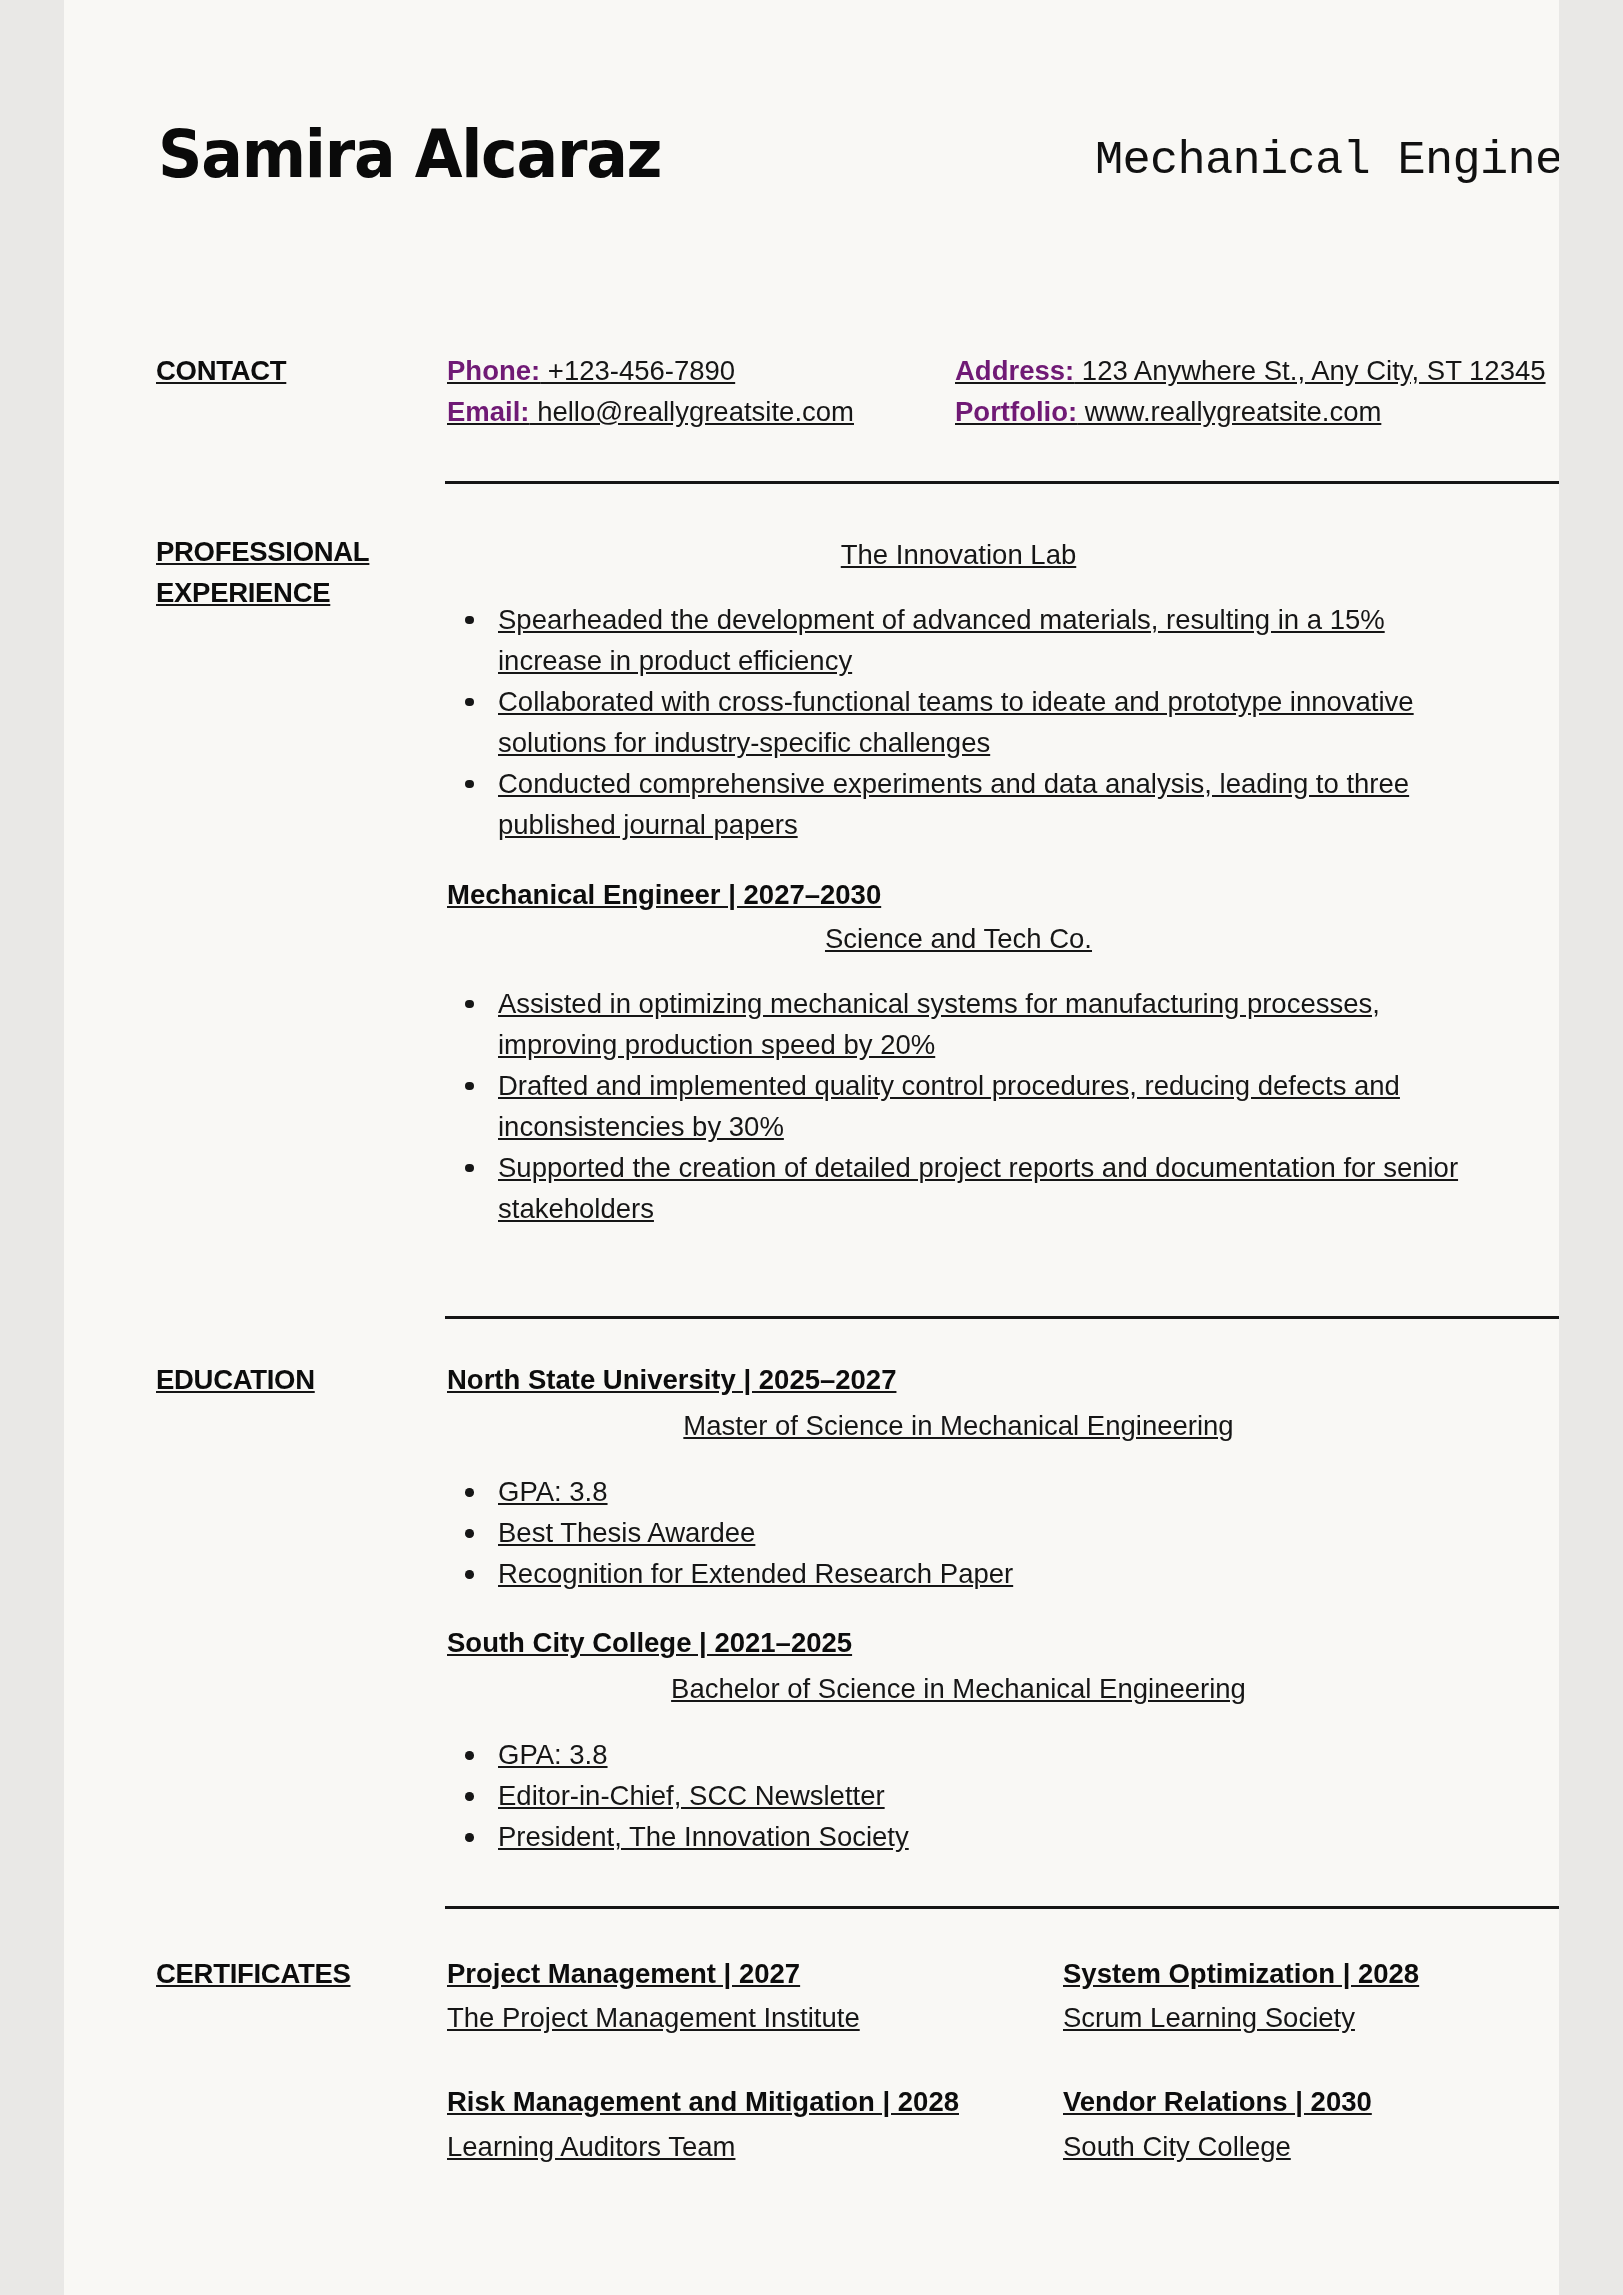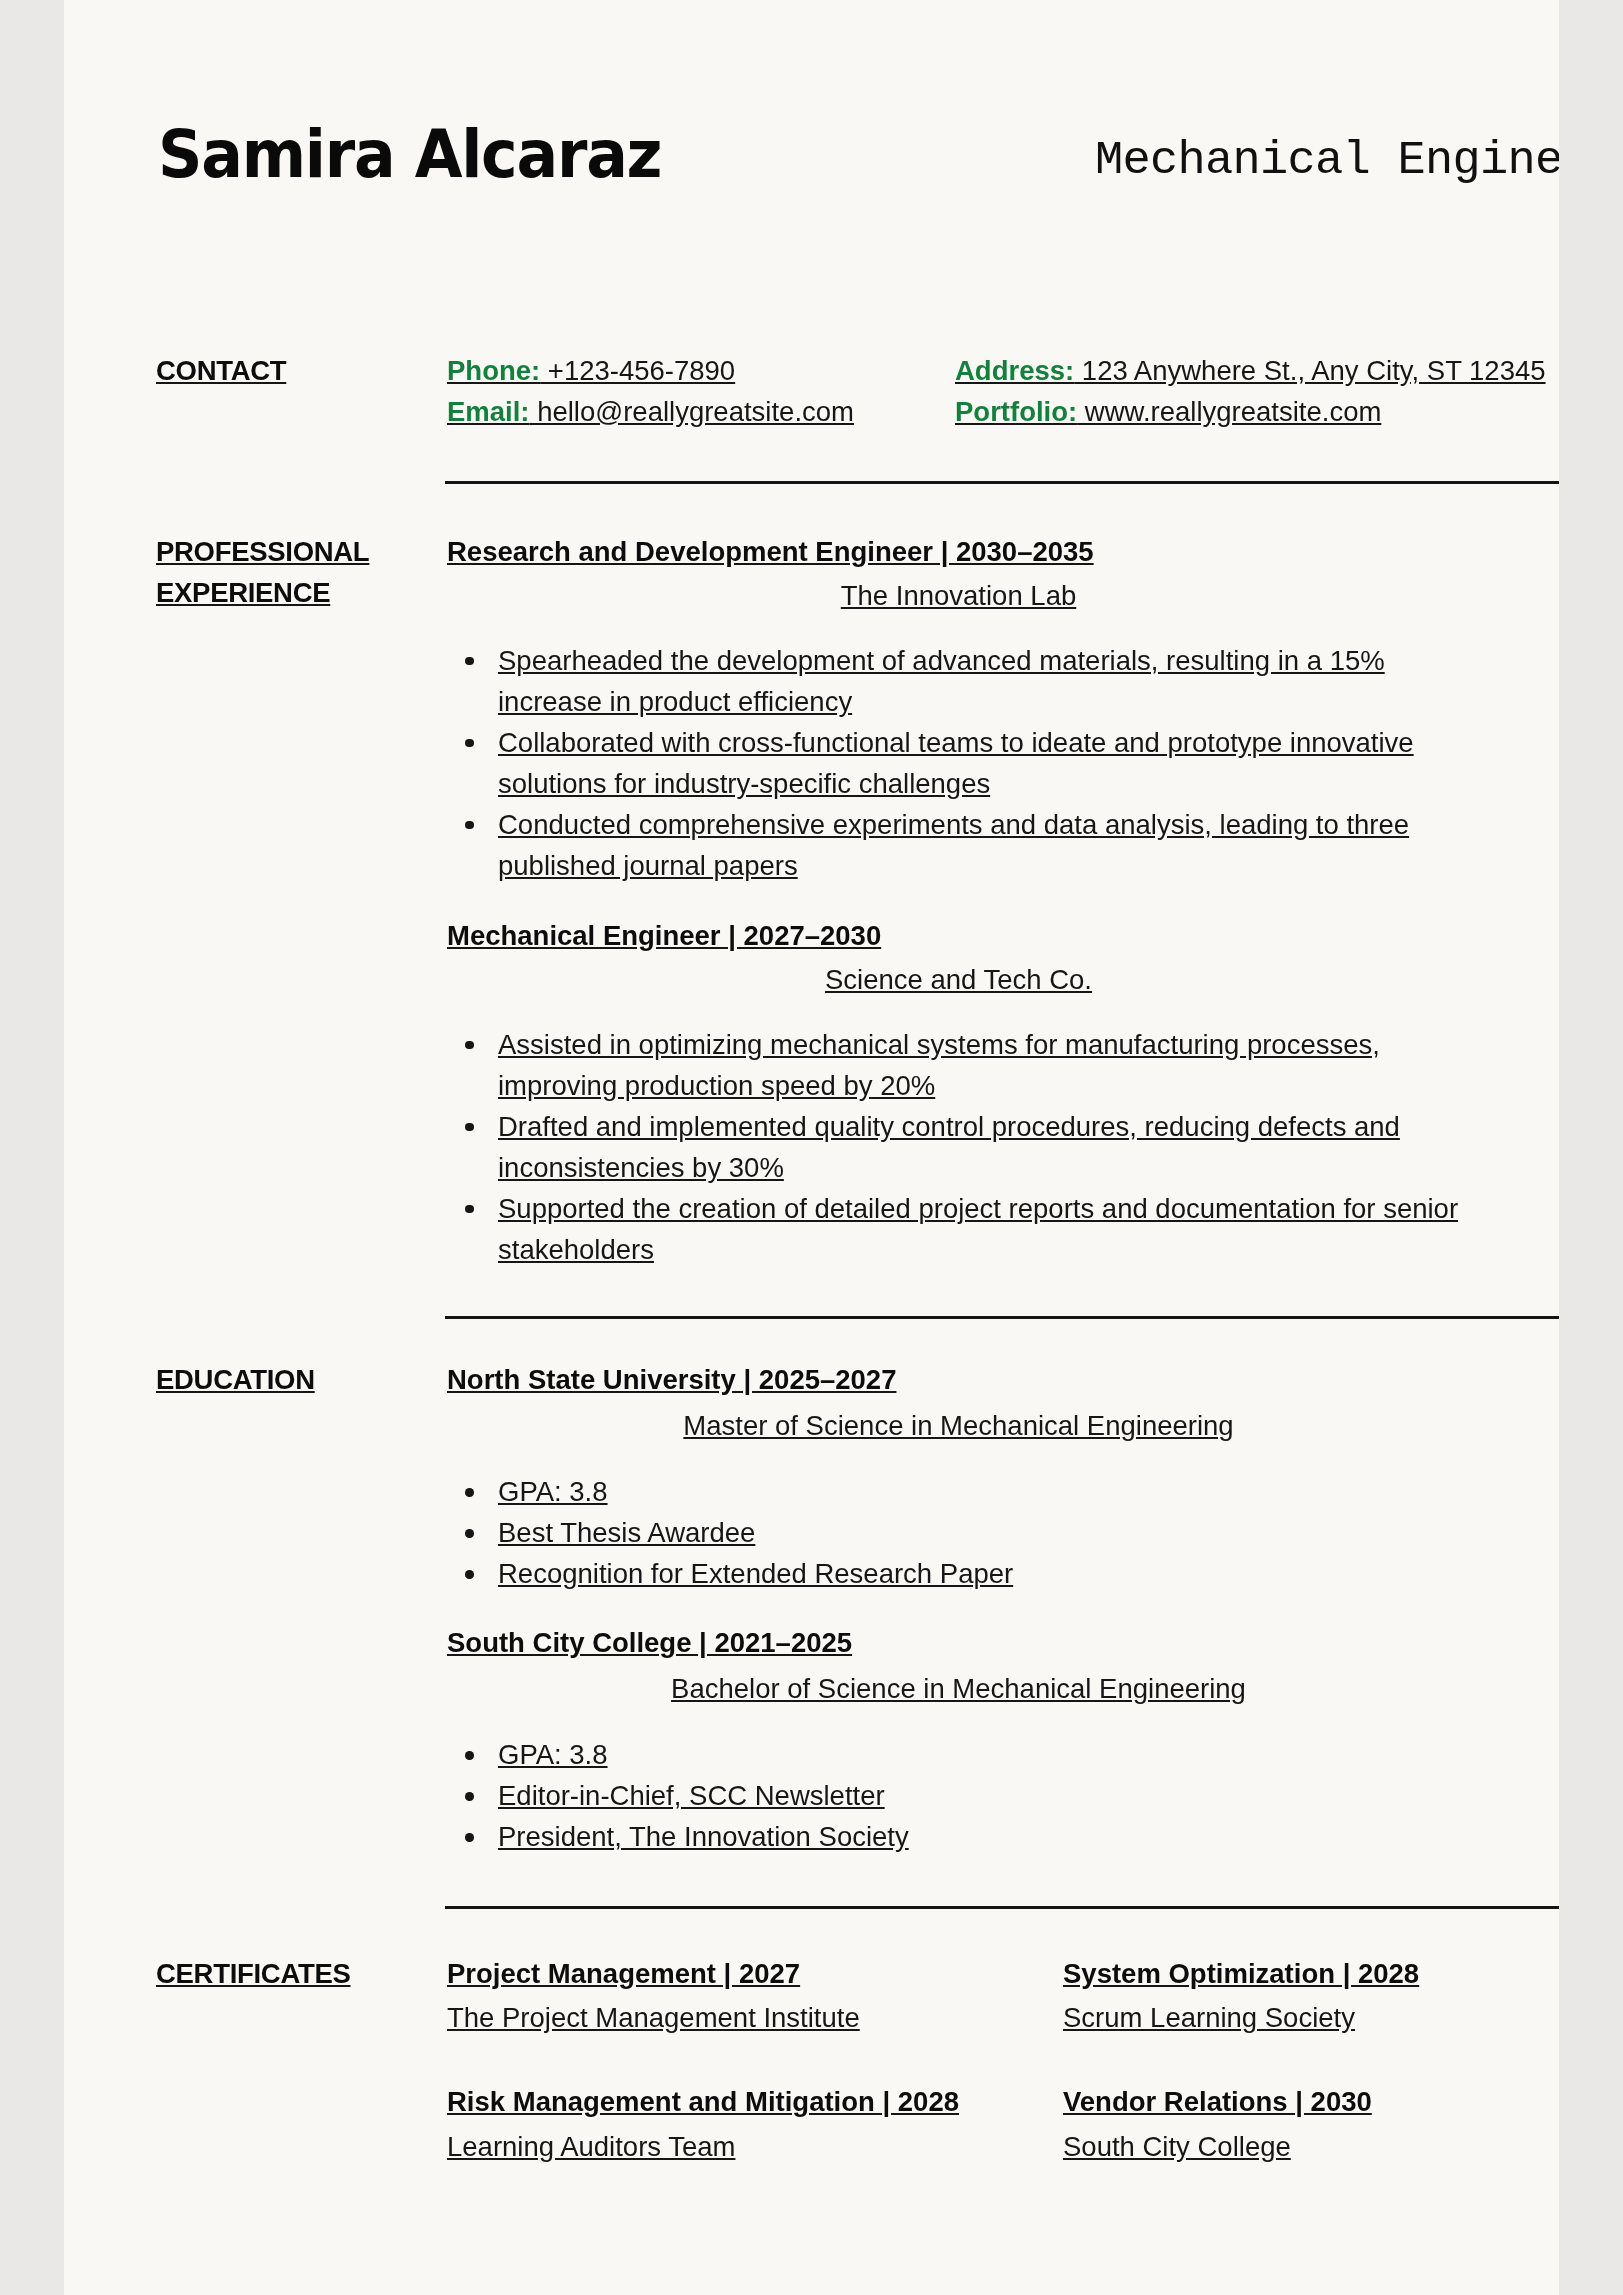--- a/index.html
+++ b/index.html
@@ -67,21 +67,21 @@
     height: 2.6px;
     background: #161616;
   }
 
   
   .contact-grid {
     display: grid;
     grid-template-columns: 508px 1fr;
   }
   .contact-item { white-space: nowrap; }
-  .contact-item b { font-weight: 700; color: #15803d; }
+  .contact-item b { font-weight: 700; color: #701a75; }
 
   
   .entry-title { font-weight: 700; color: #0d0d0d; }
   .entry-sub { margin-top: 3.3px; text-align: center; }
   .edu .entry-sub { margin-top: 5.2px; }
   .entry-block-2 { margin-top: 29px; }
   .edu .entry-block-2 { margin-top: 28px; }
 
   ul.bullets {
     list-style: none;
@@ -131,21 +131,20 @@
     </div>
   </div>
 
   <div class="divider" style="top:481px;"></div>
 
   <div class="section" style="top:531px;">
     <div class="section-label">PROFESSIONAL EXPERIENCE</div>
     <div>
 
       <div>
-        <div class="entry-title">Research and Development Engineer | 2030–2035</div>
         <div class="entry-sub">The Innovation Lab</div>
         <ul class="bullets">
           <li>Spearheaded the development of advanced materials, resulting in a 15% increase in product efficiency</li>
           <li>Collaborated with cross-functional teams to ideate and prototype innovative solutions for industry-specific challenges</li>
           <li>Conducted comprehensive experiments and data analysis, leading to three published journal papers</li>
         </ul>
       </div>
 
       <div class="entry-block-2">
         <div class="entry-title">Mechanical Engineer | 2027–2030</div>

